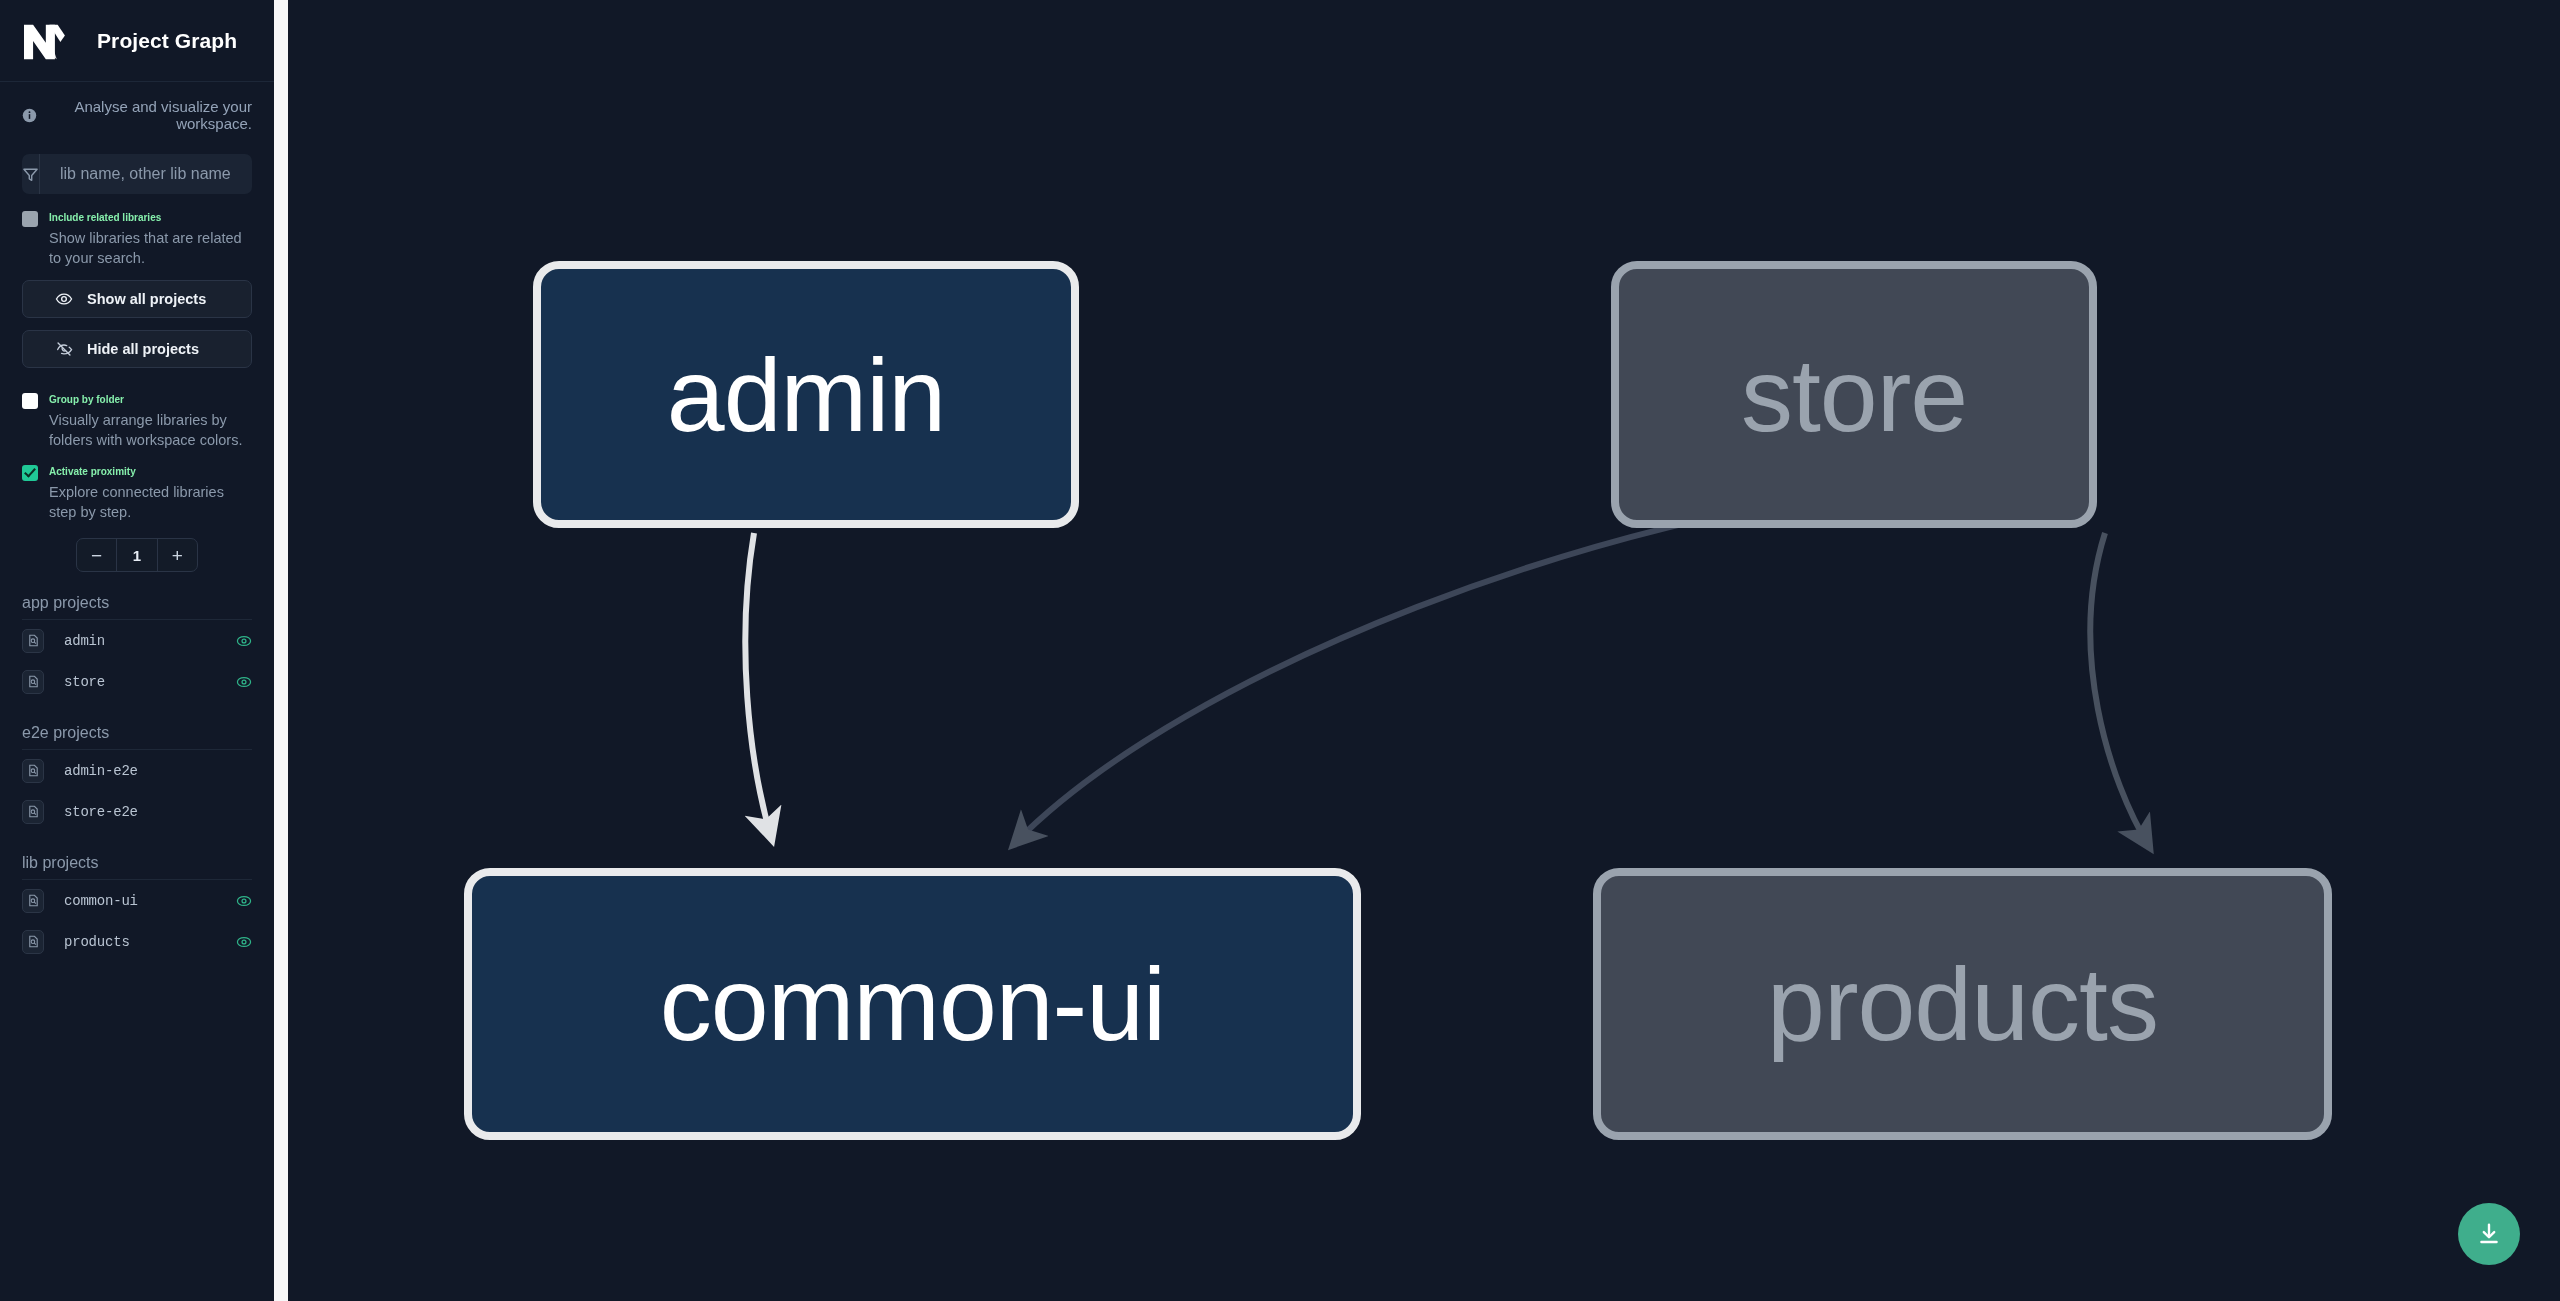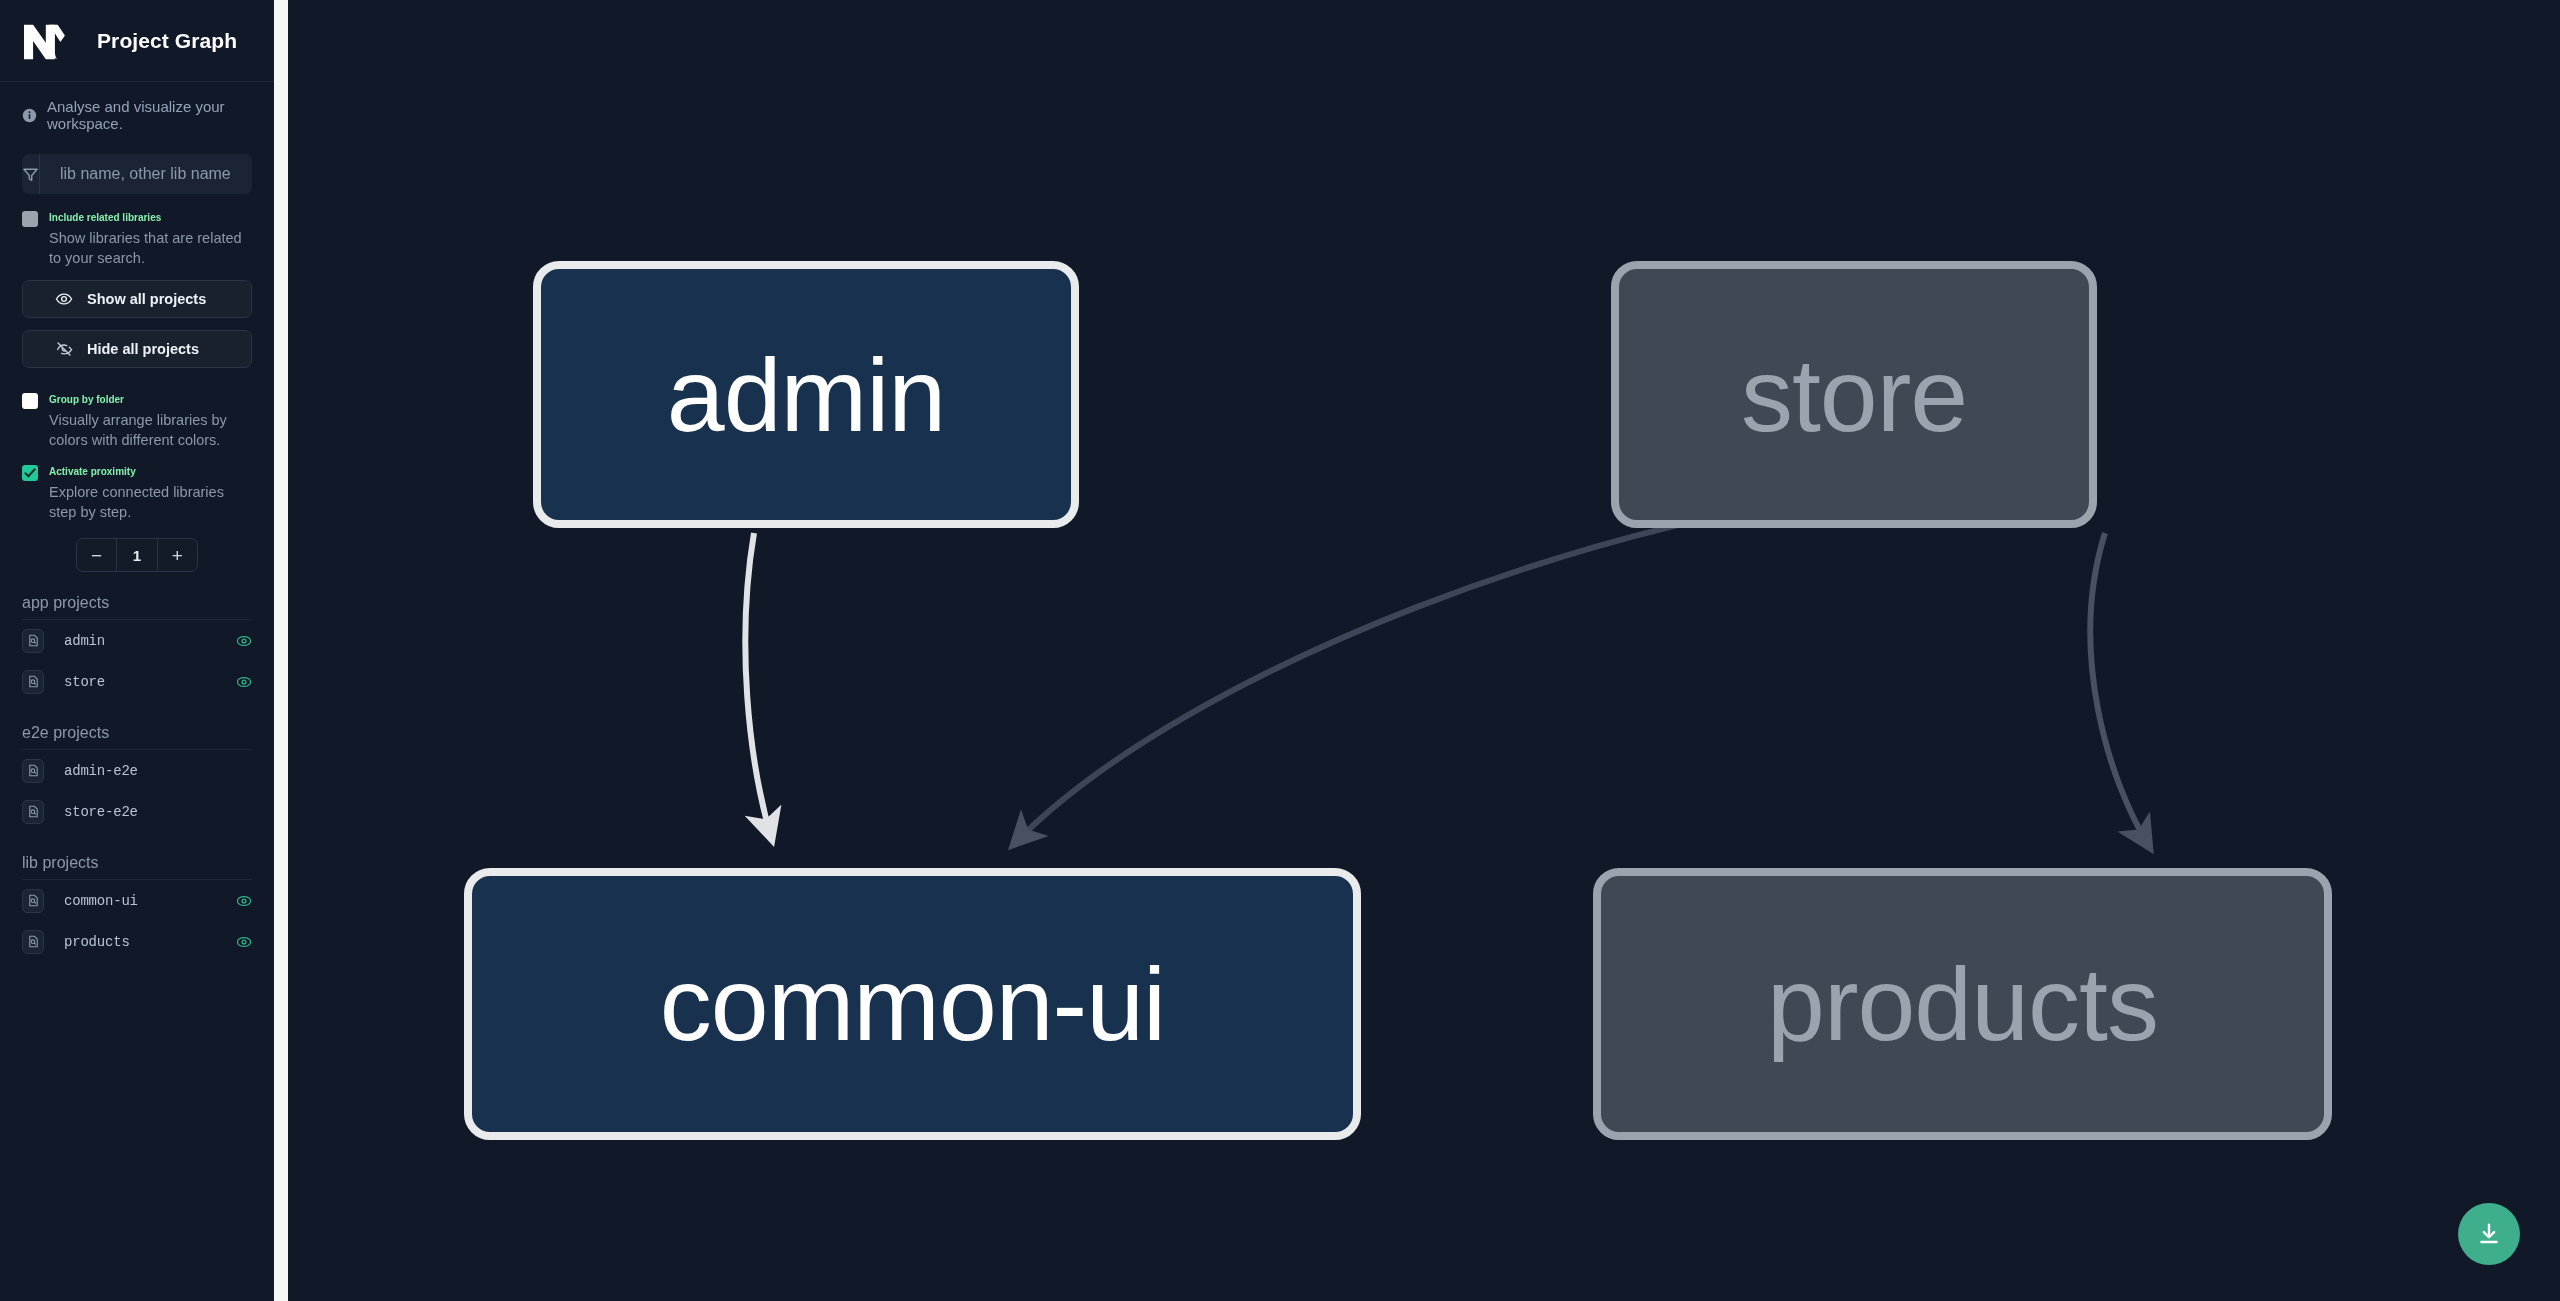--- a/index.html
+++ b/index.html
@@ -38,21 +38,21 @@
     color: #ffffff; font-size: 21px; font-weight: 700;
     letter-spacing: .1px; white-space: nowrap;
   }
   .monitor-icon { width: 21px; height: 21px; display:block; margin-left: 6px;}
 
   .sb-tagline {
     display: flex; align-items: center; gap: 10px;
     padding: 16px 22px 14px 22px;
   }
   .sb-tagline .info-icon { width: 15px; height: 15px; flex:0 0 15px; display:block; }
-  .sb-tagline span { color: #94a3b8; font-size: 15px; }
+  .sb-tagline span { color: #94a3b8; font-size: 15px; text-align: right; }
 
   .sb-body { padding: 0 22px; flex: 1 1 auto; overflow: hidden; }
 
   .search-row {
     display: flex; align-items: stretch;
     height: 40px;
     background: #1b2434;
     border-radius: 7px;
     overflow: hidden;
     margin-top: 8px;
@@ -253,21 +253,21 @@
             <path d="M3.4 3.4l13.2 13.2"></path>
           </svg>
         </span>
         <span>Hide all projects</span>
       </button>
 
       <div class="check-block" style="margin-top:22px;">
         <div class="cbox off-white"></div>
         <div class="check-text">
           <div class="check-label">Group by folder</div>
-          <div class="check-desc">Visually arrange libraries by colors with different colors.</div>
+          <div class="check-desc">Visually arrange libraries by folders with workspace colors.</div>
         </div>
       </div>
 
       <div class="check-block" style="margin-top:12px;">
         <div class="cbox on-green"></div>
         <div class="check-text">
           <div class="check-label">Activate proximity</div>
           <div class="check-desc">Explore connected libraries step by step.</div>
         </div>
       </div>

